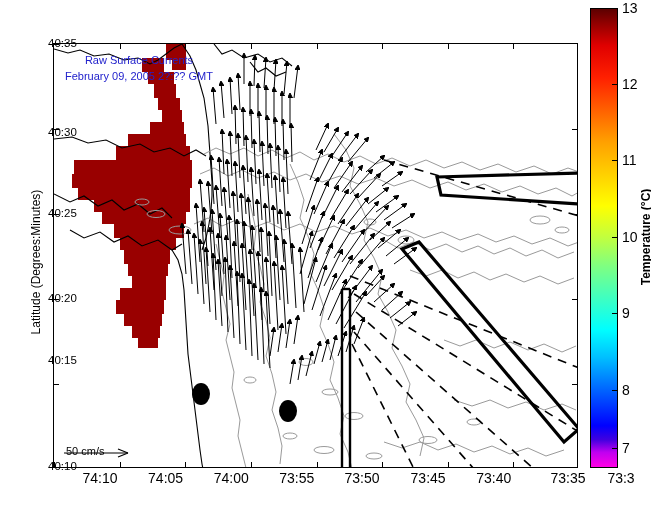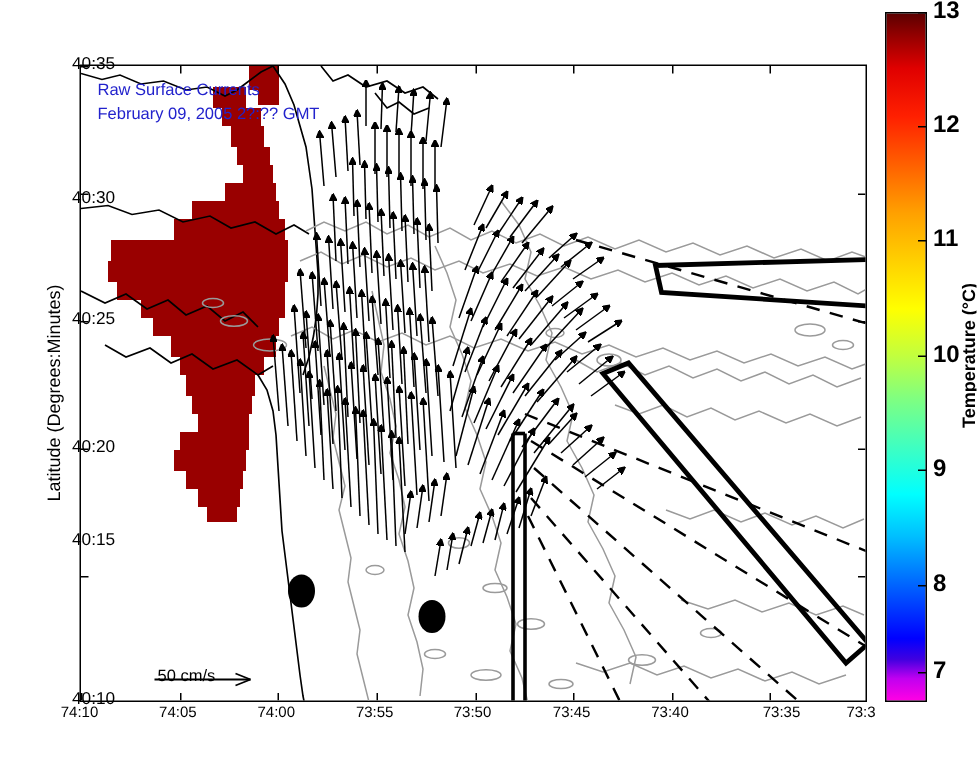--- a/index.html
+++ b/index.html
@@ -18,38 +18,38 @@
         border:1.3px solid #000;box-sizing:border-box;background:#fff;overflow:hidden;}
   #axes svg{position:absolute;left:0;top:0;}
 
   
   .tickx{position:absolute;bottom:0;width:1px;height:5px;background:#000;}
   .tickx.top{top:0;bottom:auto;}
   .ticky{position:absolute;left:0;height:1px;width:5px;background:#000;}
   .ticky.right{right:0;left:auto;}
 
   
-  .xlab{position:absolute;top:470px;font-size:10px;color:#000;
-        transform:translateX(-50%);white-space:nowrap;}
+  .xlab{position:absolute;top:470px;font-size:14px;color:#000;
+        transform:translateX(-50%);white-space:nowrap;margin-left:47px;}
   .ylab{position:absolute;left:48px;font-size:11.5px;color:#000;
         transform:translateY(-50%);text-align:right;white-space:nowrap;}
   .ylab span{display:block;}
 
   #xaxis-title{position:absolute;left:53px;top:489px;width:525px;text-align:center;
                font-size:12px;color:#000;}
   #yaxis-title{position:absolute;left:-79px;top:255px;width:230px;text-align:center;
                font-size:12px;color:#000;transform:rotate(-90deg);
                transform-origin:50% 50%;}
 
   
   #annot{position:absolute;left:11px;top:8px;font-size:11px;color:#2222CC;
-         line-height:16px;white-space:nowrap;z-index:6;}
-
-  
-  #scalebox{position:absolute;left:8px;bottom:10px;z-index:6;margin-left:39px;}
+         line-height:16px;white-space:nowrap;z-index:6;text-align:center;}
+
+  
+  #scalebox{position:absolute;left:8px;bottom:10px;z-index:6;}
   #scaletext{font-size:11px;color:#000;margin-left:4px;}
 
   
   #cbar{position:absolute;left:590px;top:8px;width:28px;height:460px;
         border:1px solid #000;box-sizing:border-box;
         background:linear-gradient(to top,
           #FF00E4 0%,
           #C000F0 3.2%,
           #4000E0 6.0%,
           #0000FF 9.0%,
@@ -63,21 +63,21 @@
           #FFFF00 57%,
           #FFD000 64%,
           #FFA000 71%,
           #FF6000 78%,
           #FF2000 85%,
           #E00000 92%,
           #900000 97%,
           #5C0000 100%);}
   .cbtick{position:absolute;left:590px;width:6px;height:1px;background:#000;}
   .cbtick.r{left:612px;}
-  .cblab{position:absolute;left:622px;font-size:16px;font-weight:bold;color:#000;
+  .cblab{position:absolute;left:622px;font-size:14px;font-weight:normal;color:#000;
          transform:translateY(-50%);white-space:nowrap;}
   #cbtitle{position:absolute;left:566px;top:230px;width:160px;text-align:center;
            font-size:12px;font-weight:bold;color:#000;
            transform:rotate(-90deg);transform-origin:50% 50%;white-space:nowrap;}
 </style>
 </head>
 <body>
 
 <div id="figure">
 

